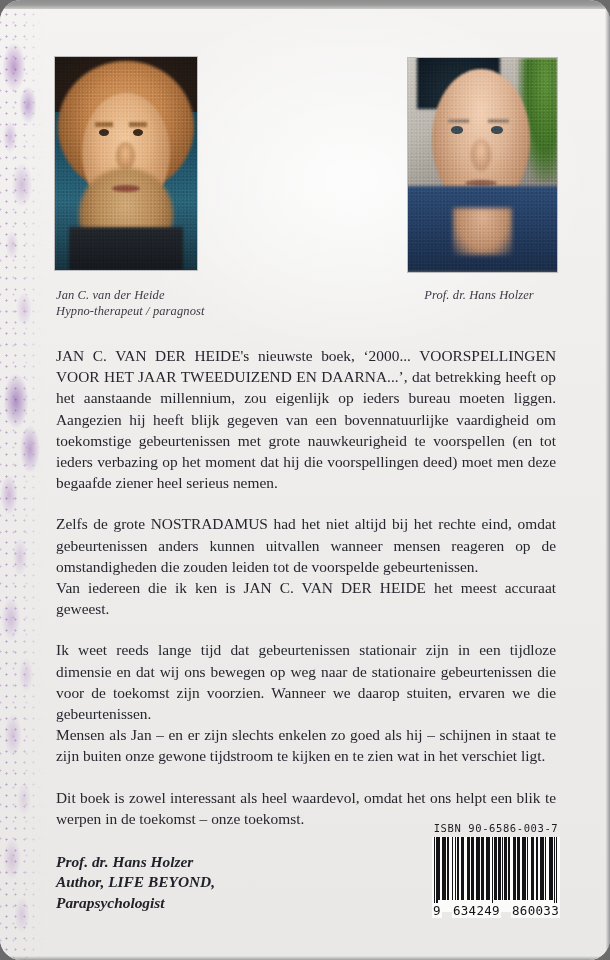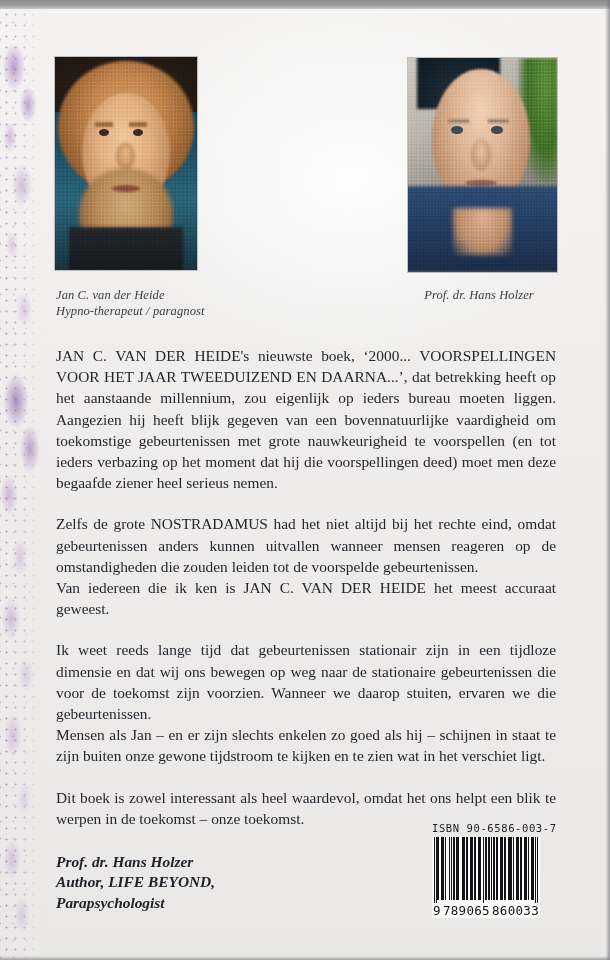--- a/index.html
+++ b/index.html
@@ -8,20 +8,21 @@
     background: #6b6b6b;
   }
   .page {
     position: relative;
     width: 610px;
     height: 960px;
     overflow: hidden;
     background: #f2f1ef;
     font-family: "Liberation Serif", "DejaVu Serif", serif;
     color: #2a2a30;
+    border-radius: 21px;
   }
 
   
   .scan-top-strip {
     position: absolute;
     top: 0; left: 0;
     width: 610px; height: 9px;
     background: linear-gradient(180deg, #8d8d8d 0%, #9a9a9a 55%, #c9c9c7 100%);
   }
   .scan-right-strip {
@@ -225,21 +226,21 @@
     font-size: 15.4px;
     line-height: 20.4px;
     color: #22222a;
   }
 
   
   .barcode-block {
     position: absolute;
     left: 432px;
     top: 822px;
-    width: 108px;
+    width: 128px;
   }
   .isbn-text {
     font-family: "DejaVu Sans Mono", "Liberation Mono", monospace;
     font-size: 10.5px;
     letter-spacing: .6px;
     color: #1d1d22;
     text-align: center;
     margin-bottom: 3px;
     white-space: nowrap;
   }
@@ -396,18 +397,18 @@
         <i style="width: 1.21569px;"></i>
         <i style="width: 2.43137px; background: transparent;"></i>
         <i style="width: 3.64706px;"></i>
         <i style="width: 1.21569px; background: transparent;"></i>
         <i class="tall" style="width: 1.21569px;"></i>
         <i class="tall" style="width: 1.21569px; background: transparent;"></i>
         <i class="tall" style="width: 1.21569px;"></i>
       </div>
     <div class="ean-digits">
       <span>9</span>
-      <span>789065</span>
+      <span>634249</span>
       <span>860033</span>
     </div>
   </div>
 
 </div>
 
 </body></html>

